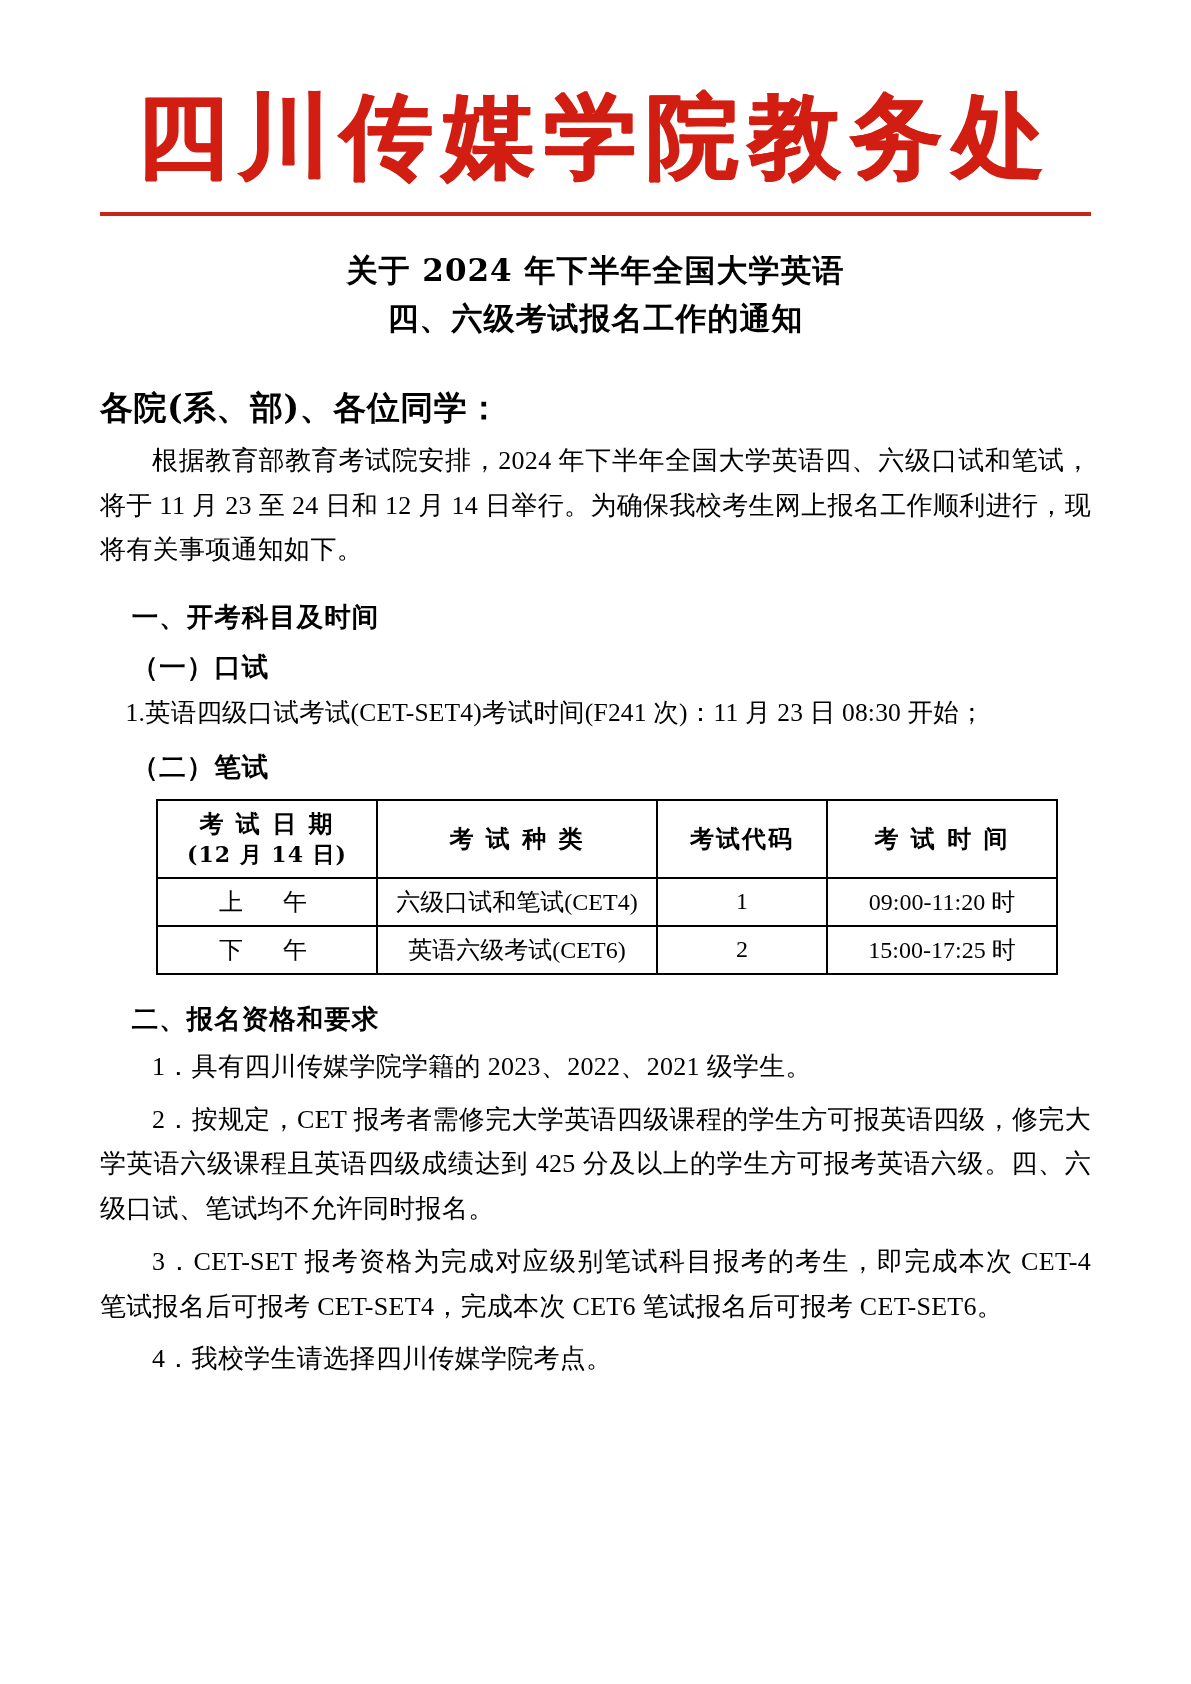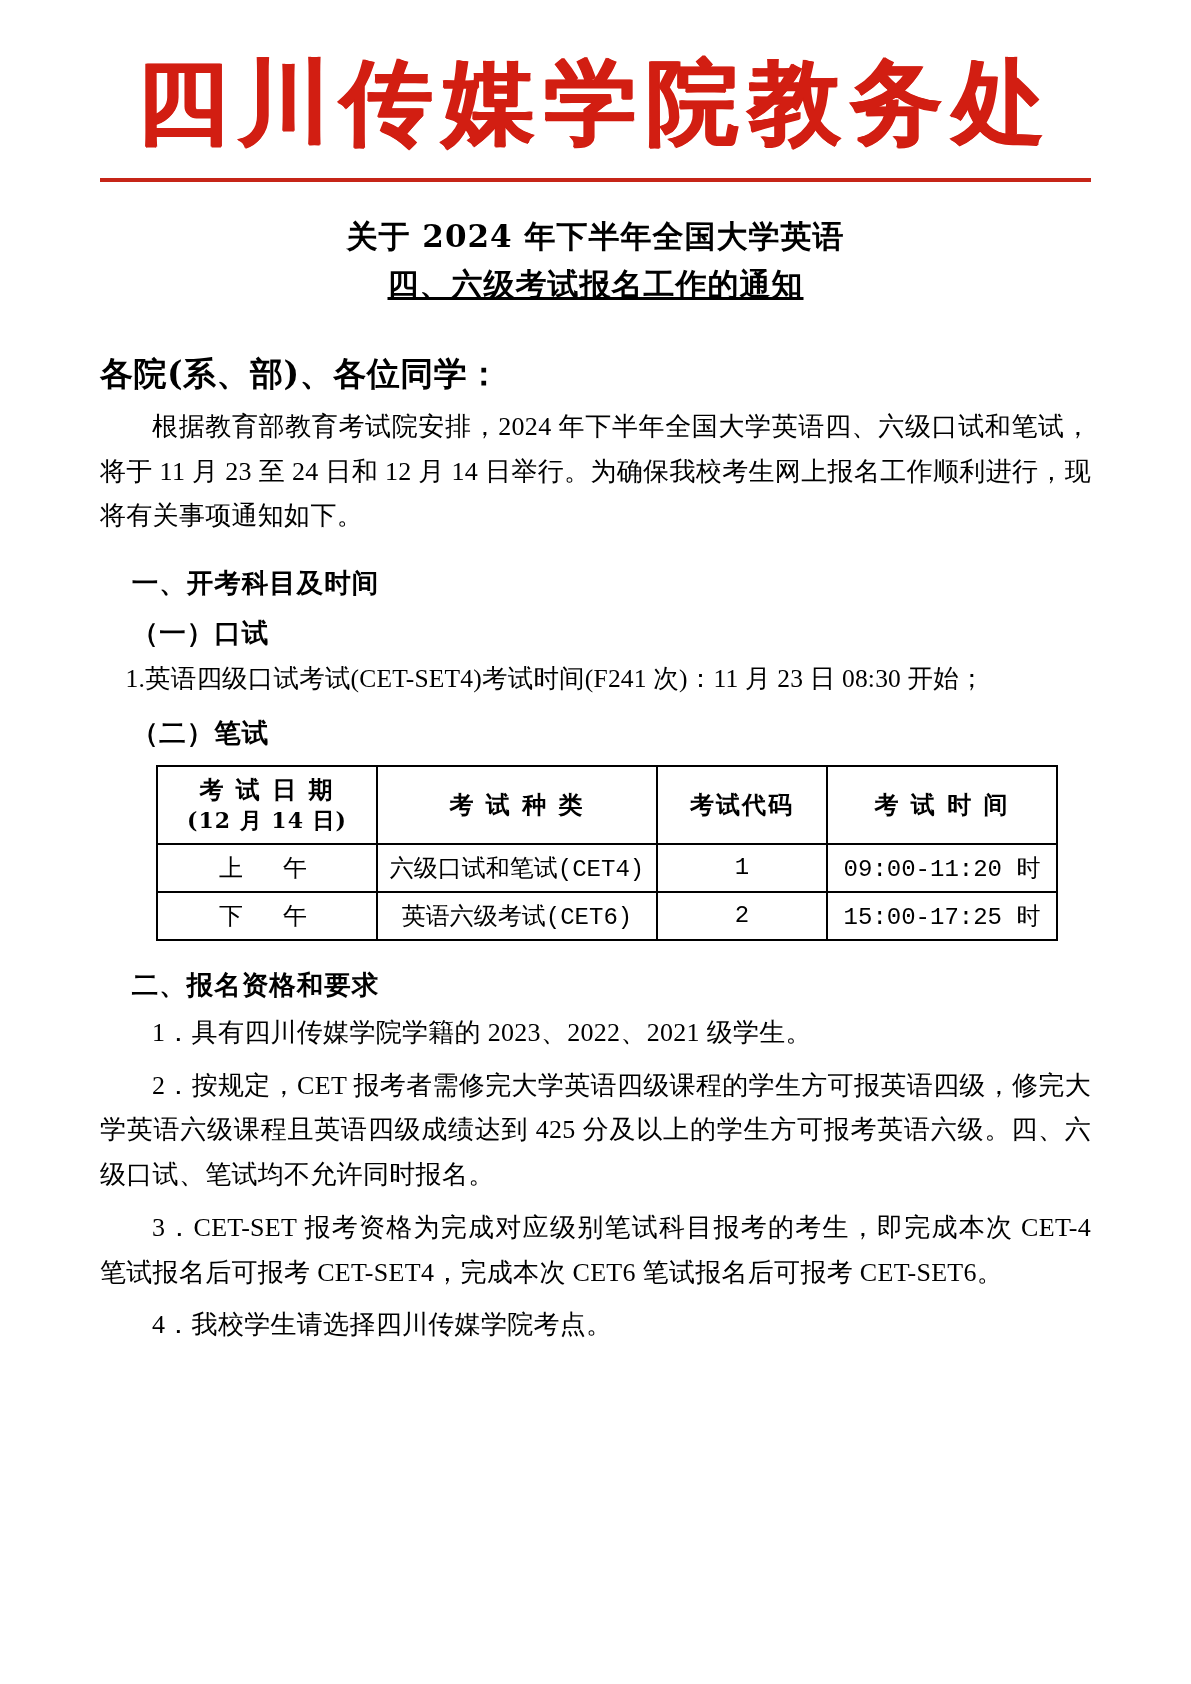--- a/index.html
+++ b/index.html
@@ -18,21 +18,21 @@
   .page {
     width: 1191px;
     height: 1684px;
     box-sizing: border-box;
     padding: 0 100px;
     position: relative;
   }
 
   
   .masthead {
-    padding-top: 50px;
+    padding-top: 84px;
     text-align: center;
   }
   .masthead-title {
     color: #d21e12;
     font-family: "DejaVu Serif", serif;
     font-weight: bold;
     font-size: 92px;
     letter-spacing: 10px;
     line-height: 1.15;
     white-space: nowrap;
@@ -50,21 +50,20 @@
     text-align: center;
     font-family: "DejaVu Serif", serif;
     font-weight: bold;
     font-size: 31px;
     line-height: 1.55;
     margin-top: 30px;
     letter-spacing: 1px;
   }
   .doc-title .line2 {
     display: block;
-    text-decoration: underline;
   }
 
   
   .salutation {
     font-family: "DejaVu Serif", serif;
     font-weight: bold;
     font-size: 33px;
     margin-top: 44px;
     letter-spacing: 0.5px;
   }
@@ -107,21 +106,21 @@
   table.exam-table {
     border-collapse: collapse;
     width: 860px;
     margin: 14px 0 0 56px;
     table-layout: fixed;
   }
   table.exam-table td, table.exam-table th {
     border: 2px solid #000;
     text-align: center;
     font-size: 24px;
-    font-family: Liberation Mono, monospace;
+    font-family: Liberation Serif, serif;
     padding: 7px 4px;
     font-weight: normal;
   }
   table.exam-table th {
     font-family: "DejaVu Serif", serif;
     font-weight: bold;
     font-size: 24px;
     letter-spacing: 2px;
     line-height: 1.35;
   }

